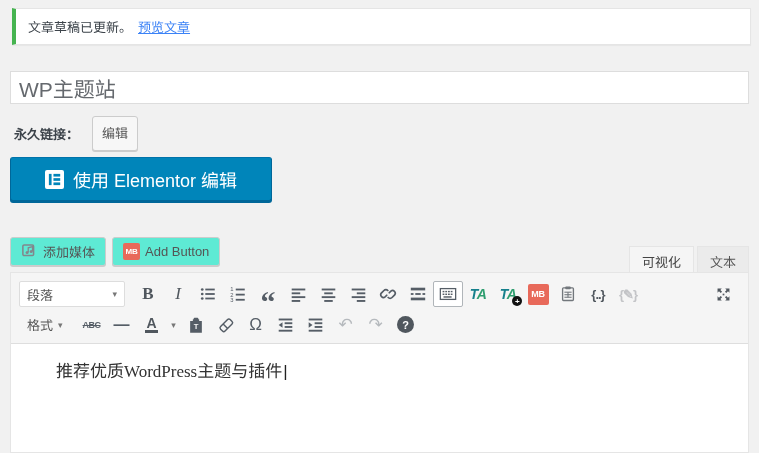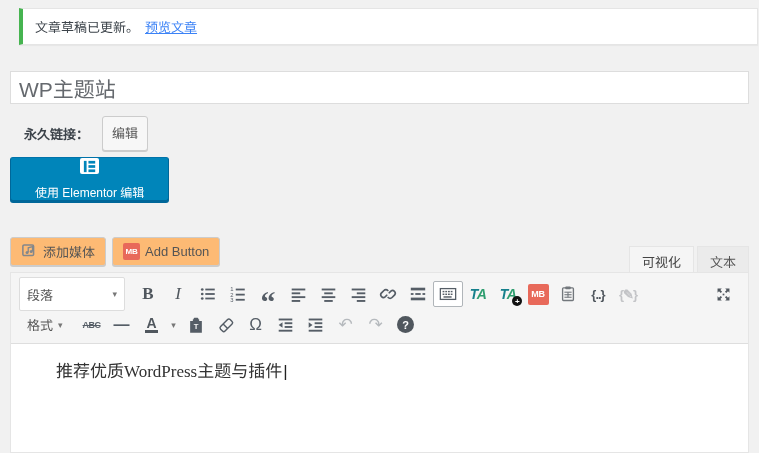--- a/index.html
+++ b/index.html
@@ -5,64 +5,63 @@
   * { box-sizing: border-box; margin: 0; padding: 0; }
   html,body { width: 759px; height: 453px; overflow: hidden; }
   body {
     background: #f1f1f1;
     font-family: "Liberation Sans", sans-serif;
     position: relative;
     color: #444;
   }
   
   .notice {
-    position: absolute; left: 19px; top: 8px; width: 739px; height: 37px;
+    position: absolute; left: 12px; top: 8px; width: 739px; height: 37px;
     background: #fff; border: 1px solid #e5e5e5; border-left: 4px solid #46b450;
     box-shadow: 0 1px 1px rgba(0,0,0,.04);
     display: flex; align-items: center; padding: 0 12px; font-size: 13px; color: #3c434a;
   }
   .notice a { color: #3b82f6; text-decoration: underline; margin-left: 6px; cursor: pointer; }
   
   .title-input {
     position: absolute; left: 10px; top: 71px; width: 739px; height: 33px;
     border: 1px solid #ddd; background: #fff; padding: 2px 8px;
     font-family: "Liberation Sans", sans-serif; font-size: 21px; color: #65696e;
     outline: none;
   }
   
   .permalink {
-    position: absolute; left: 24px; top: 120px; height: 26px;
+    position: absolute; left: 14px; top: 120px; height: 26px;
     display: flex; align-items: center; font-size: 13px;
   }
   .permalink .plabel { font-weight: bold; color: #3c434a; margin-right: 6px; }
   .permalink a { color: #0073aa; text-decoration: underline; cursor: pointer; }
   .permalink a .slug { font-weight: bold; }
   .btn-small {
     margin-left: 7px; padding: 8px 9px; font-size: 13px; line-height: 17px;
     background: #f7f7f7; border: 1px solid #ccc; border-radius: 3px; color: #555;
     box-shadow: 0 1px 0 #ccc; cursor: pointer; font-family: "Liberation Sans", sans-serif;
   }
   
   .elementor-btn {
-    position: absolute; left: 10px; top: 157px; height: 44px; padding: 0 24px;
+    position: absolute; left: 10px; top: 157px; height: 44px; padding: 0 34px;
     background: #0085ba; border: 1px solid; border-color: #0073aa #006799 #006799;
-    box-shadow: 0 2px 0 #006799; border-radius: 3px; color: #fff; font-size: 12px;
+    box-shadow: 0 2px 0 #006799; border-radius: 3px; color: #fff; font-size: 18px;
     display: flex; align-items: center; gap: 9px; cursor: pointer;
     font-family: "Liberation Sans", sans-serif;
-    flex-direction: column;
   }
   .elementor-logo {
     width: 19px; height: 19px; background: #fff; border-radius: 2px;
     display: flex; align-items: center; justify-content: center;
   }
   
   .media-row { position: absolute; left: 10px; top: 237px; display: flex; gap: 6px; }
   .media-btn {
     height: 29px; padding: 0 10px; display: flex; align-items: center; gap: 5px;
-    background: #fdba74; border: 1px solid #ccc; border-radius: 3px; color: #555;
+    background: #5eead4; border: 1px solid #ccc; border-radius: 3px; color: #555;
     font-size: 13px; box-shadow: 0 1px 0 #ccc; cursor: pointer;
     font-family: "Liberation Sans", sans-serif;
   }
   .mb-badge {
     width: 17px; height: 17px; background: #e8695a; border-radius: 2px; color: #fff;
     font-size: 8px; font-weight: bold; display: flex; align-items: center; justify-content: center;
     letter-spacing: -.3px;
     text-align: right;
   }
   
@@ -84,21 +83,21 @@
   .tb-btn {
     min-width: 30px; height: 26px; display: flex; align-items: center; justify-content: center;
     cursor: pointer; border: 1px solid transparent; border-radius: 2px; color: #555d66;
   }
   .tb-btn.pressed { border-color: #b0b5b9; background: #fff; }
   .tb-btn svg { display: block; }
   .glyph-b { font-family: "Liberation Serif", serif; font-weight: bold; font-size: 17px; color: #50575e; }
   .glyph-i { font-family: "Liberation Serif", serif; font-style: italic; font-size: 17px; color: #50575e; }
   .glyph-quote { font-family: "Liberation Serif", serif; font-weight: bold; font-size: 30px; color: #555d66; line-height: 8px; position: relative; top: 8px; }
   .para-select {
-    width: 106px; height: 34px; background: #fff; border: 1px solid #ddd; border-radius: 2px;
+    width: 106px; height: 26px; background: #fff; border: 1px solid #ddd; border-radius: 2px;
     display: flex; align-items: center; justify-content: space-between; padding: 0 7px;
     font-size: 13px; color: #555; cursor: pointer; margin-right: 8px;
   }
   .caret { font-size: 9px; color: #777; }
   .ta-wrap { font-style: italic; font-weight: bold; font-size: 14px; letter-spacing: -.5px; position: relative; }
   .ta-t { color: #15808c; } .ta-a { color: #2f9e70; }
   .ta-plus {
     position: absolute; right: -6px; bottom: -4px; width: 10px; height: 10px; border-radius: 50%;
     background: #111; color: #fff; font-size: 8px; font-style: normal; font-weight: bold;
     display: flex; align-items: center; justify-content: center; letter-spacing: 0;

